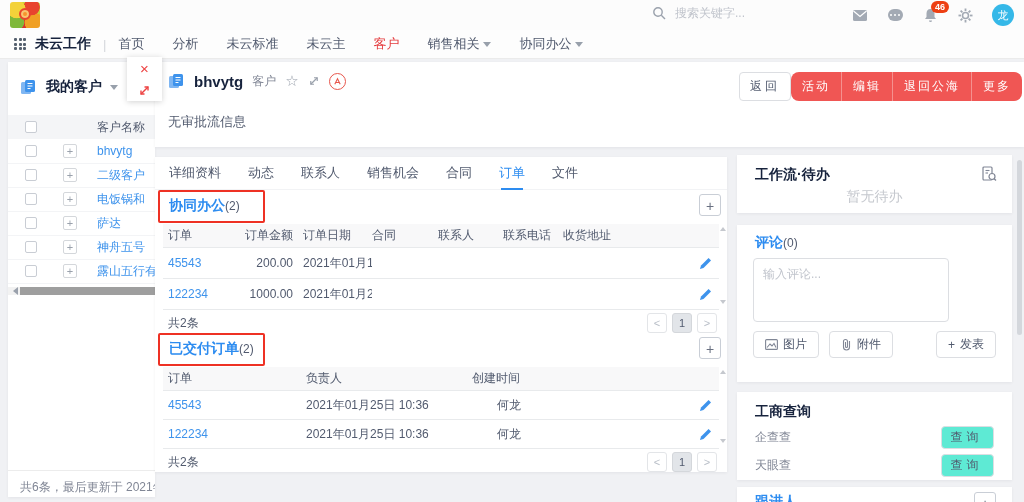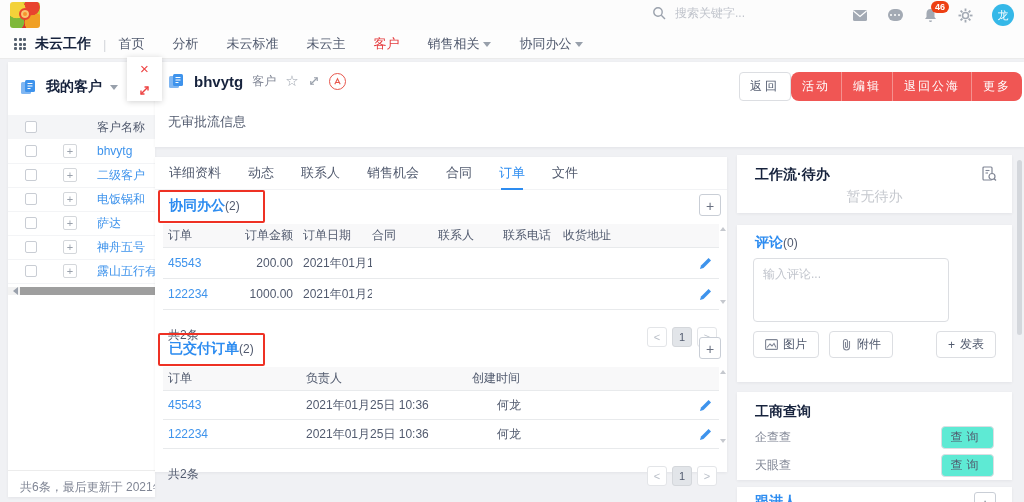--- a/index.html
+++ b/index.html
@@ -106,21 +106,21 @@
   .t1 .c4{width:66px;}
   .t1 .c5{width:65px;}
   .t1 .c6{width:60px;}
   .t1 .c7{width:96px;}
   .t2 .c1{width:143px;padding-left:5px;}
   .t2 .c2{width:191px;}
   .t2 .c3{width:166px;}
   .cfill{flex:1;}
   .cedit{width:28px;display:flex;justify-content:center;}
   .olink{color:#3e93ec;cursor:pointer;}
-  .tfoot{display:flex;align-items:flex-start;height:26px;margin-top:17px;}
+  .tfoot{display:flex;align-items:center;height:26px;margin-top:0;}
   .total{padding-left:5px;color:#515a6e;}
   .pager{margin-left:auto;display:flex;align-items:center;gap:5px;padding-right:2px;}
   .pgbtn{width:18px;height:18px;border:1px solid #e3e5e8;border-radius:3px;background:#fff;color:#b8bec7;
     font-size:11px;display:flex;align-items:center;justify-content:center;cursor:pointer;}
   .pgcur{width:18px;height:18px;border:1px solid #d4d7db;border-radius:3px;background:#e2e5e9;color:#515a6e;
     font-size:11px;display:flex;align-items:center;justify-content:center;cursor:pointer;}
   .vscroll{position:absolute;right:-7px;top:0;width:7px;display:flex;flex-direction:column;justify-content:space-between;align-items:center;}
   .tri-up{width:0;height:0;border:3px solid transparent;border-bottom:4px solid #c5c8ce;}
   .tri-down{width:0;height:0;border:3px solid transparent;border-top:4px solid #c5c8ce;}
   

